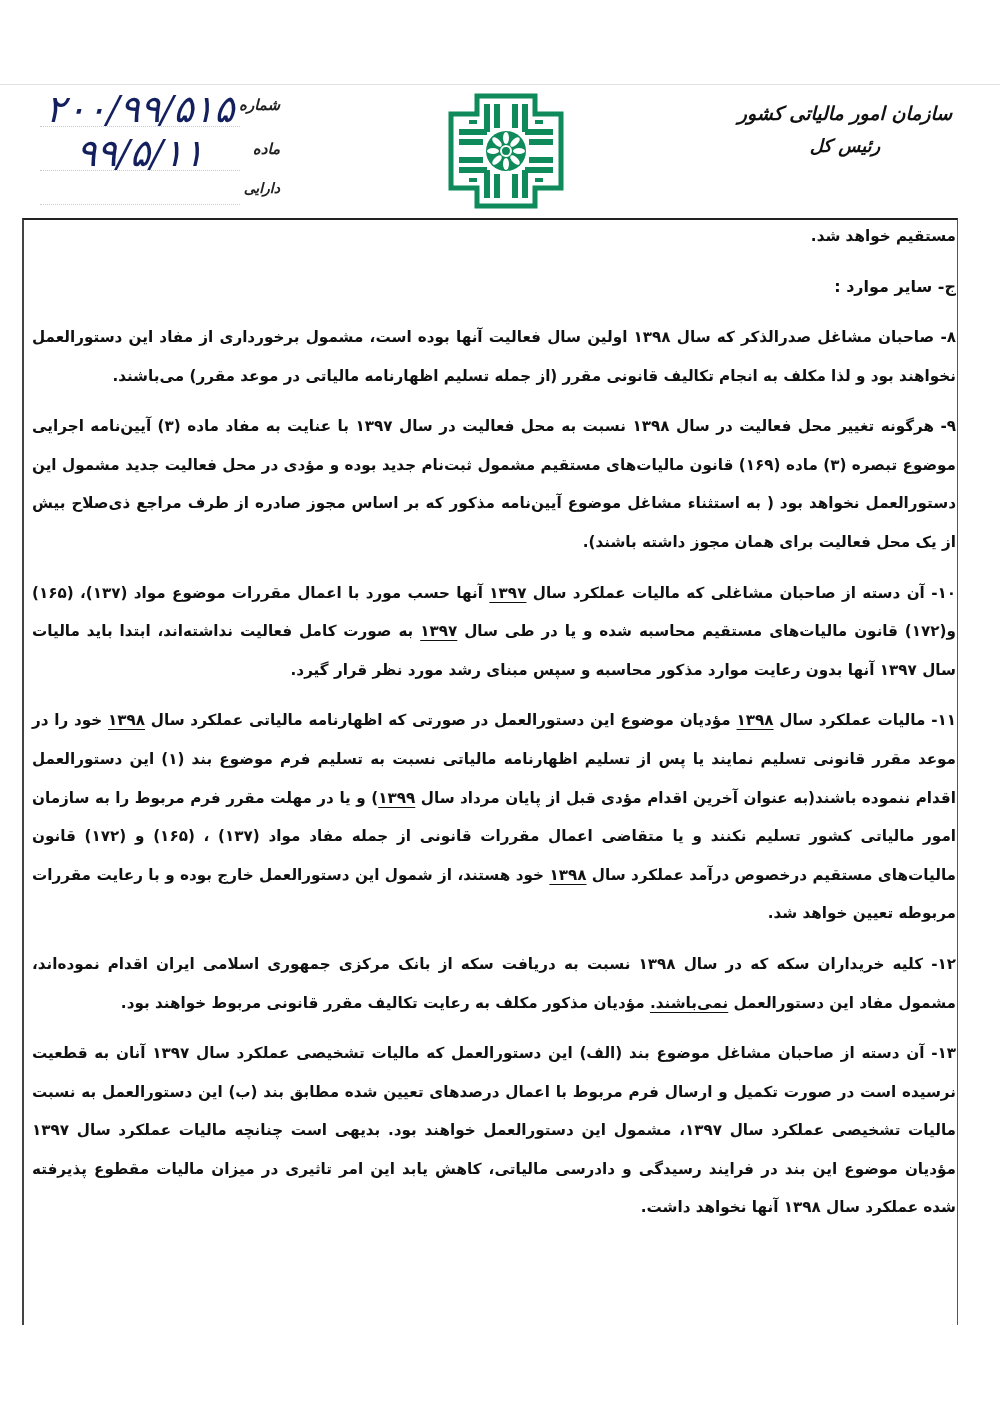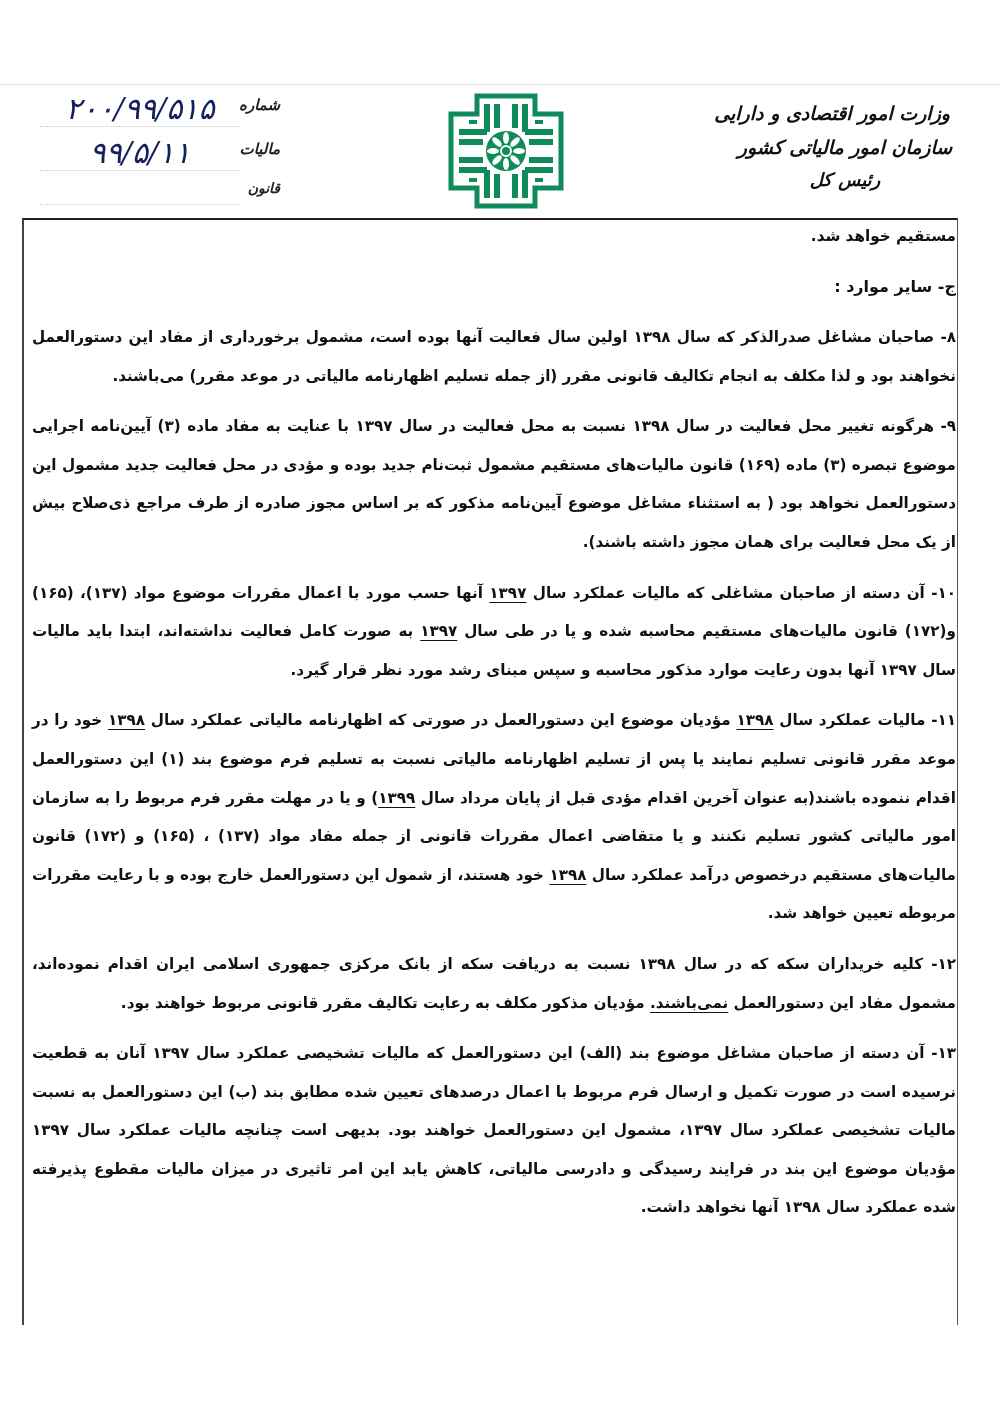--- a/index.html
+++ b/index.html
@@ -27,21 +27,21 @@
       position: absolute; left: 40px; top: 92px; width: 240px; height: 125px; direction: rtl;
     }
     .meta-row { position: absolute; right: 0; left: 0; height: 40px; }
     .meta-label {
       position: absolute; right: 0; top: 4px; font-family: "DejaVu Serif", serif; font-style: italic;
       font-weight: bold; font-size: 15px; color: #222; margin-left: 22px;
     }
     .meta-value {
       position: absolute; right: 40px; left: 0; text-align: center;
       font-family: "DejaVu Serif", "Liberation Serif", serif; font-style: italic;
-      font-size: 30px; color: #14205e; letter-spacing: 2px; direction: rtl;
+      font-size: 38px; color: #14205e; letter-spacing: 2px; direction: rtl;
       border-bottom: 1px dotted #c8c8c8; line-height: 34px;
     }
     .row-number { top: 0; }
     .row-date { top: 44px; }
     .row-attach { top: 88px; }
     .row-attach .meta-label { font-size: 14px; top: 0; right: 0; }
     .row-attach .meta-value { border-bottom: 1px dotted #d0d0d0; height: 24px; }
 
     
     .frame {
@@ -61,21 +61,20 @@
     .para + .para { margin-top: 12px; }
     #p8 { margin-top: 8px; }
     u { text-decoration: underline; text-underline-offset: 4px; }
   </style>
 </head>
 <body>
 
 <div class="top-rule"></div>
 
 <div class="org">
-  <div class="ministry">وزارت امور اقتصادی و دارایی</div>
   <div>سازمان امور مالیاتی کشور</div>
   <div class="chief">رئیس کل</div>
 </div>
 
 <div class="logo">
   <svg width="118" height="118" viewBox="0 0 118 118" xmlns="http://www.w3.org/2000/svg">
     <g fill="none" stroke="#0f8a5a" stroke-width="6">
 
       <path d="M30 4 H88 V22 H114 V96 H88 V114 H30 V96 H4 V22 H30 Z" stroke-width="5"></path>
       <path d="M40 12 V40 M50 12 V36 M68 12 V36 M78 12 V40"></path>
@@ -99,25 +98,25 @@
     <circle cx="59" cy="59" r="5" fill="#0f8a5a" stroke="#ffffff" stroke-width="2"></circle>
   </svg>
 </div>
 
 <div class="meta">
   <div class="meta-row row-number">
     <span class="meta-label">شماره</span>
     <span class="meta-value">۲۰۰/۹۹/۵۱۵</span>
   </div>
   <div class="meta-row row-date">
-    <span class="meta-label">مالیات</span>
+    <span class="meta-label">ماده</span>
     <span class="meta-value">۹۹/۵/۱۱</span>
   </div>
   <div class="meta-row row-attach">
-    <span class="meta-label">قانون</span>
+    <span class="meta-label">دارایی</span>
     <span class="meta-value"></span>
   </div>
 </div>
 
 <div class="frame"></div>
 
 <div class="content">
   <p class="cont-line">مستقیم خواهد شد.</p>
 
   <p class="section-heading">ج- سایر موارد :</p>

